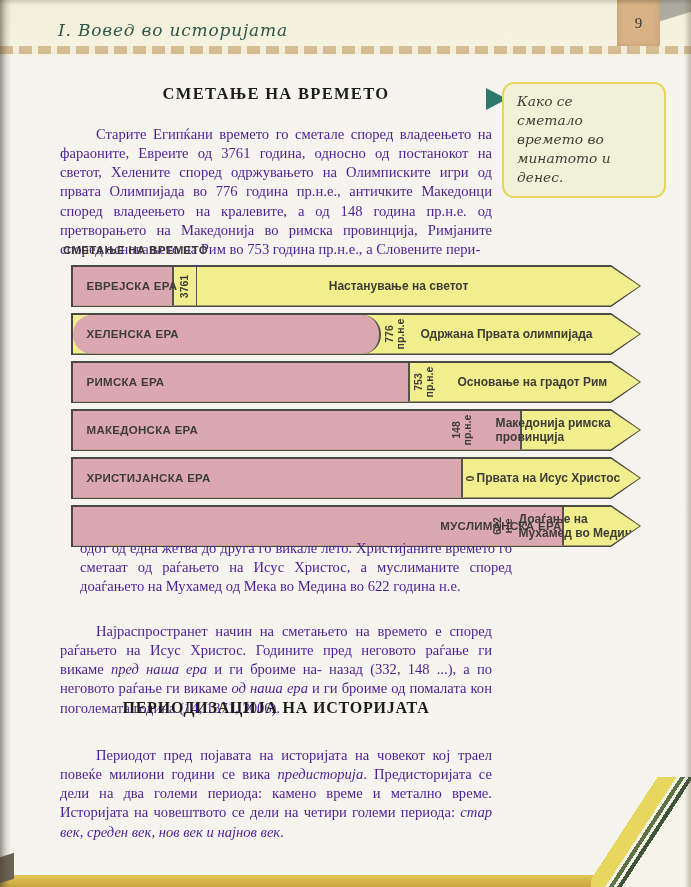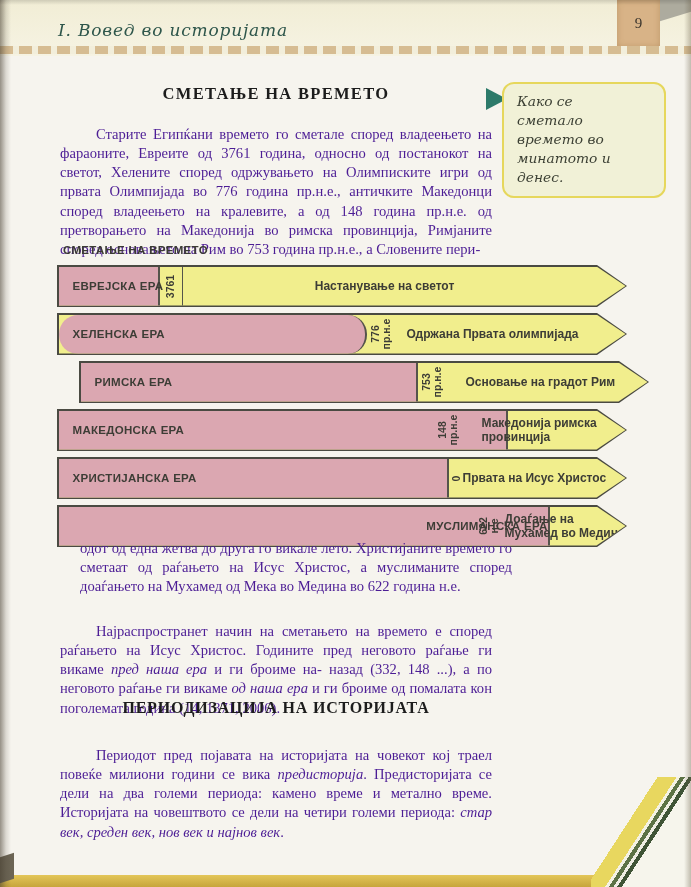--- a/index.html
+++ b/index.html
@@ -30,21 +30,21 @@
   .p1{top:110px;} .p2{top:524px;margin-left:20px;} .p3{top:607px;} .p4{top:731px;}
   
   .callout{position:absolute;top:82px;left:502px;width:164px;min-height:60px;background:#f1f1d7;
     border:2px solid #e6d75c;border-radius:12px;padding:8px 26px 9px 13px;box-sizing:border-box;
     font-family:"DejaVu Serif",serif;font-style:italic;font-size:13.8px;line-height:19px;color:#3c4034;}
   .callout-tri{position:absolute;top:88px;left:486px;width:0;height:0;
     border-top:11px solid transparent;border-bottom:11px solid transparent;border-left:21px solid #2d7a6a;}
   
   .diagram-label{position:absolute;top:244px;left:63px;font-family:"Liberation Sans",sans-serif;
     font-weight:bold;font-size:11.5px;letter-spacing:.3px;color:#3b3b34;}
-  .bar{position:absolute;left:57px;width:570px;height:42px;background:#4a4a42;
+  .bar{position:absolute;left:71px;width:570px;height:42px;background:#4a4a42;
     clip-path:polygon(0 0,calc(100% - 30px) 0,100% 50%,calc(100% - 30px) 100%,0 100%);}
   .bar-inner{position:absolute;inset:1.5px;background:#f1ee8d;
     clip-path:polygon(0 0,calc(100% - 29px) 0,100% 50%,calc(100% - 29px) 100%,0 100%);}
   .pink{position:absolute;left:0;top:0;bottom:0;background:#dba7b1;border-right:2px solid #55544b;
     display:flex;align-items:center;box-sizing:border-box;}
   .era{padding-left:14px;font-family:"Liberation Sans",sans-serif;font-weight:bold;
     font-size:11.5px;letter-spacing:.3px;color:#3d3d36;white-space:nowrap;}
   .year{position:absolute;top:0;bottom:0;display:flex;align-items:center;justify-content:center;box-sizing:border-box;}
   .year.cell{border-right:1.5px solid #55544b;}
   .year span{transform:rotate(-90deg);white-space:pre;text-align:center;
@@ -100,21 +100,21 @@
           <div class="pink" style="width: 308px; border-radius: 19px;">
             <span class="era">ХЕЛЕНСКА ЕРА</span>
           </div>
           <div class="year" style="left: 308px; width: 30px;">
             <span>776
 пр.н.е</span>
           </div>
           <div class="event" style="left: 348px;">Одржана Првата олимпијада</div>
         </div>
       </div>
-      <div class="bar" style="top: 361px; margin-left: 22px;">
+      <div class="bar" style="top: 361px;">
         <div class="bar-inner">
           <div class="pink" style="width: 337px;">
             <span class="era">РИМСКА ЕРА</span>
           </div>
           <div class="year" style="left: 337px; width: 30px;">
             <span>753
 пр.н.е</span>
           </div>
           <div class="event" style="left: 385px;">Основање на градот Рим</div>
         </div>

